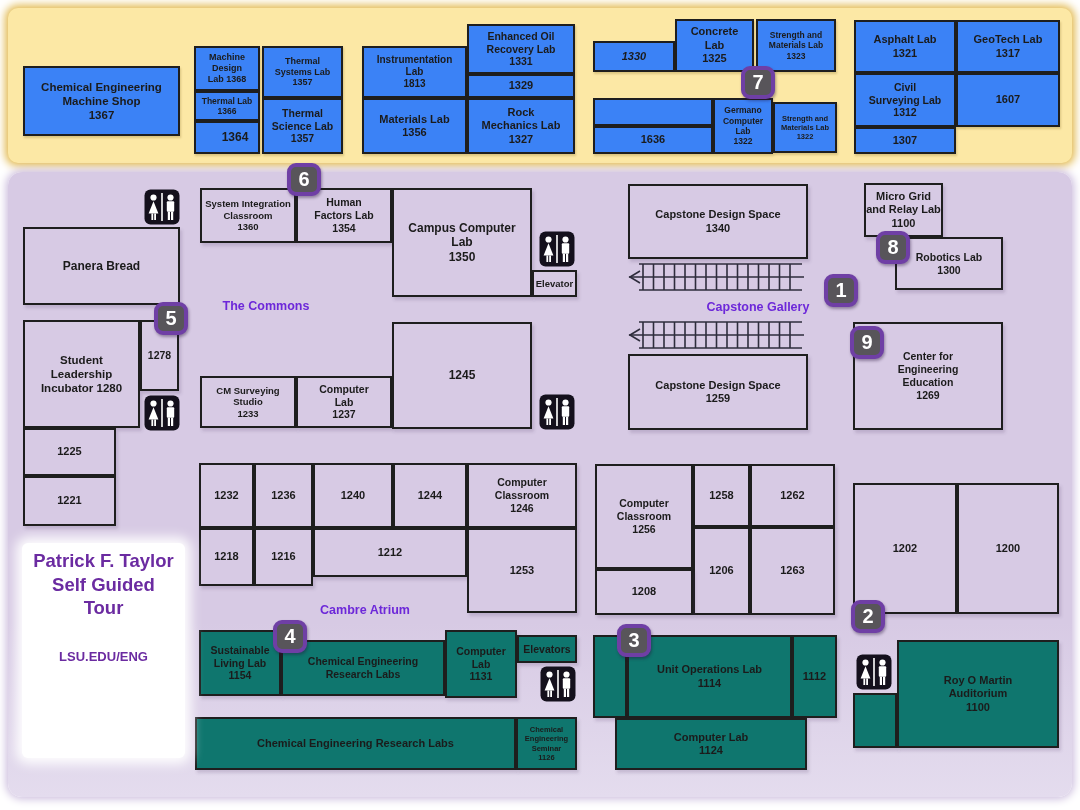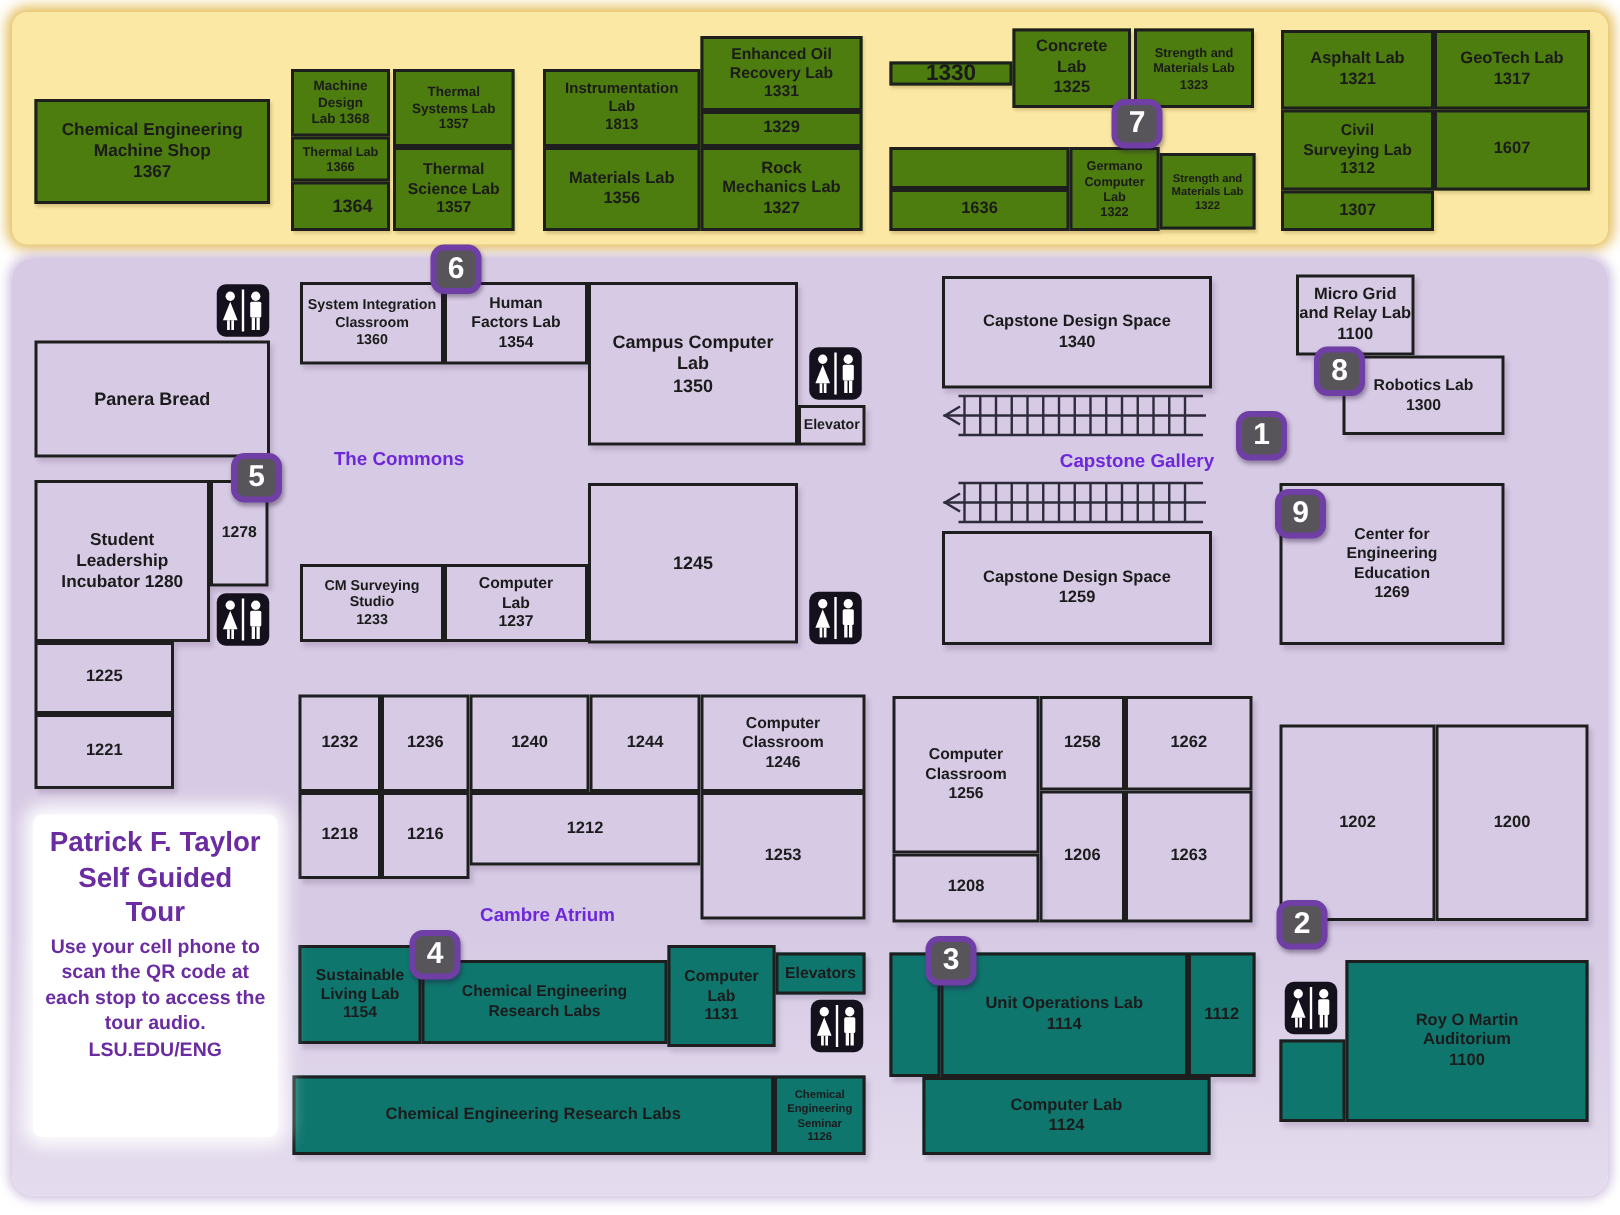--- a/index.html
+++ b/index.html
@@ -8,36 +8,36 @@
   .zone{position:absolute;box-sizing:border-box;}
   #yellow-zone{left:8px;top:8px;width:1064px;height:155px;background:#FCE8A5;border-radius:10px;
     box-shadow:0 0 9px 3px #E2B94E;}
   #purple-zone{left:8px;top:172px;width:1064px;height:625px;border-radius:14px;
     background:linear-gradient(180deg,#D7CAE4 0%,#D7CAE4 72%,#E4DCEE 100%);
     box-shadow:0 0 8px 2px #CBBCDD;}
   .room{position:absolute;border:2px solid #1E1E1E;box-sizing:border-box;
     display:flex;align-items:center;justify-content:center;text-align:center;
     white-space:pre-line;font-weight:bold;color:#1b1b1b;font-size:11px;line-height:1.22;
     box-shadow:2px 3px 3px rgba(70,50,95,0.18);z-index:2;}
-  .zone-yellow{background:#4d7c0f;box-shadow:1px 2px 2px rgba(120,90,20,0.25);}
+  .zone-yellow{background:#3b82f6;box-shadow:1px 2px 2px rgba(120,90,20,0.25);}
   .zone-purple{background:#D7CAE4;}
   .zone-gray{background:#0f766e;}
   .badge{position:absolute;width:34px;height:33px;background:#58555A;border:4px solid #6F3FA5;
     border-radius:9px;color:#ffffff;font-weight:bold;font-size:20px;display:flex;
     align-items:center;justify-content:center;box-sizing:border-box;z-index:6;
     box-shadow:1px 2px 3px rgba(40,20,60,0.4);}
   .restroom{position:absolute;z-index:5;line-height:0;}
   .stairs{position:absolute;z-index:2;line-height:0;}
   .area-label{position:absolute;font-weight:bold;color:#6d28d9;text-align:center;z-index:3;}
   .tour-box{position:absolute;left:22px;top:543px;width:163px;height:215px;background:#ffffff;
     border-radius:6px;box-shadow:0 0 12px 6px rgba(255,255,255,0.95);z-index:4;
     display:flex;flex-direction:column;align-items:center;padding:6px 3px 0 3px;box-sizing:border-box;}
   .tour-title{color:#6B2BA1;font-size:18.5px;font-weight:bold;line-height:1.28;text-align:center;}
   .tour-body{color:#6B2BA1;font-size:13px;font-weight:bold;text-align:center;margin-top:3px;line-height:1.3;}
-  .tour-link{color:#6B2BA1;font-size:13px;font-weight:bold;text-align:center;line-height:1.4;}
+  .tour-link{color:#6B2BA1;font-size:13px;font-weight:bold;text-align:center;line-height:1.4;margin-top:28px;}
 </style>
 </head>
 <body>
 
 <div id="map">
   <div id="yellow-zone" class="zone"></div>
   <div id="purple-zone" class="zone"></div>
 
   <div id="rooms-layer">
       <div class="room zone-yellow" style="left: 23px; top: 66px; width: 157px; height: 70px; font-size: 11.5px;">Chemical Engineering
@@ -60,21 +60,21 @@
 1813</div>
       <div class="room zone-yellow" style="left: 467px; top: 24px; width: 108px; height: 50px; font-size: 10.5px;">Enhanced Oil
 Recovery Lab
 1331</div>
       <div class="room zone-yellow" style="left: 467px; top: 74px; width: 108px; height: 24px; font-size: 11px;">1329</div>
       <div class="room zone-yellow" style="left: 362px; top: 98px; width: 105px; height: 56px; font-size: 11px;">Materials Lab
 1356</div>
       <div class="room zone-yellow" style="left: 467px; top: 98px; width: 108px; height: 56px; font-size: 11px;">Rock
 Mechanics Lab
 1327</div>
-      <div class="room zone-yellow" style="left: 593px; top: 41px; width: 82px; height: 16px; font-size: 15px;">1330</div>
+      <div class="room zone-yellow" style="left: 593px; top: 41px; width: 82px; height: 31px; font-size: 11px; font-style: italic;">1330</div>
       <div class="room zone-yellow" style="left: 675px; top: 19px; width: 79px; height: 53px; font-size: 11px;">Concrete
 Lab
 1325</div>
       <div class="room zone-yellow" style="left: 756px; top: 19px; width: 80px; height: 53px; font-size: 8.5px;">Strength and
 Materials Lab
 1323</div>
       <div class="room zone-yellow" style="left: 593px; top: 98px; width: 120px; height: 28px;"></div>
       <div class="room zone-yellow" style="left: 593px; top: 126px; width: 120px; height: 28px; font-size: 11px;">1636</div>
       <div class="room zone-yellow" style="left: 713px; top: 98px; width: 60px; height: 56px; font-size: 8.5px;">Germano
 Computer
@@ -311,16 +311,15 @@
       <div class="badge" style="left: 287px; top: 163px;">6</div>
       <div class="badge" style="left: 741px; top: 66px;">7</div>
       <div class="badge" style="left: 876px; top: 231px;">8</div>
       <div class="badge" style="left: 850px; top: 326px;">9</div>
     </div>
 
   <div class="tour-box">
     <div class="tour-title">Patrick F. Taylor</div>
     <div class="tour-title">Self Guided</div>
     <div class="tour-title">Tour</div>
-    <div class="tour-body">Use your cell phone to scan the QR code at each stop to access the tour audio.</div>
     <div class="tour-link">LSU.EDU/ENG</div>
   </div>
 </div>
 
 </body></html>

